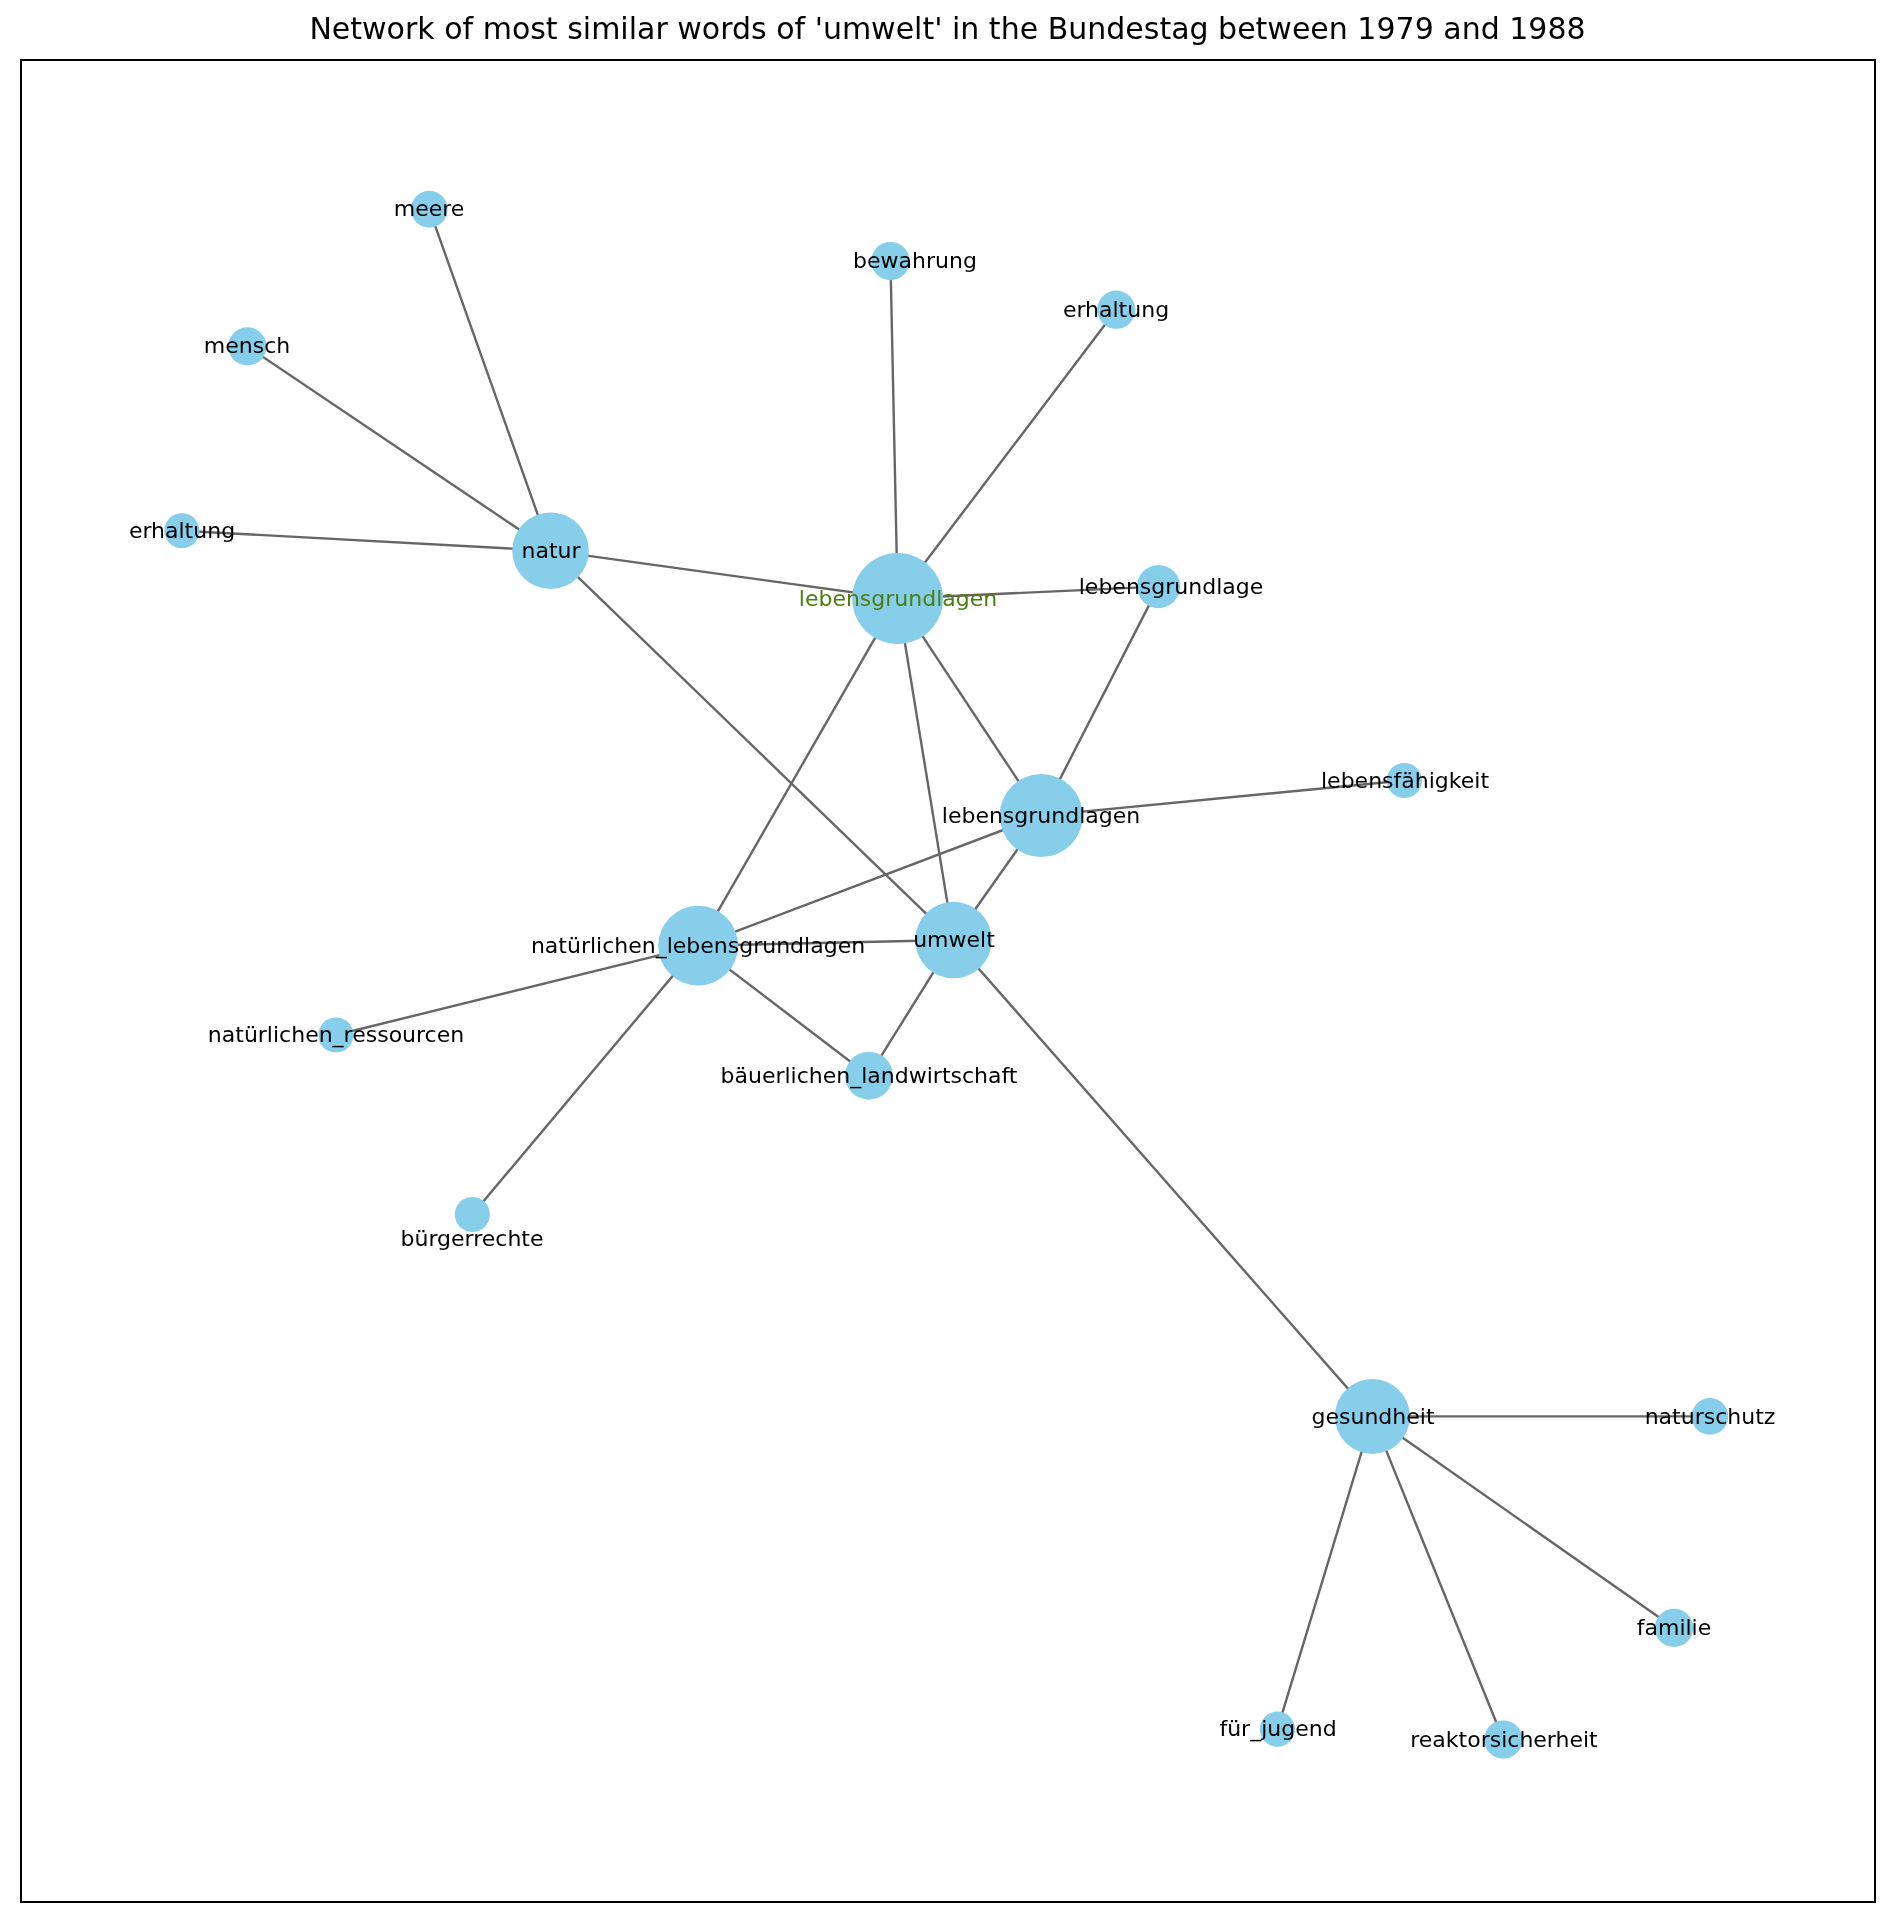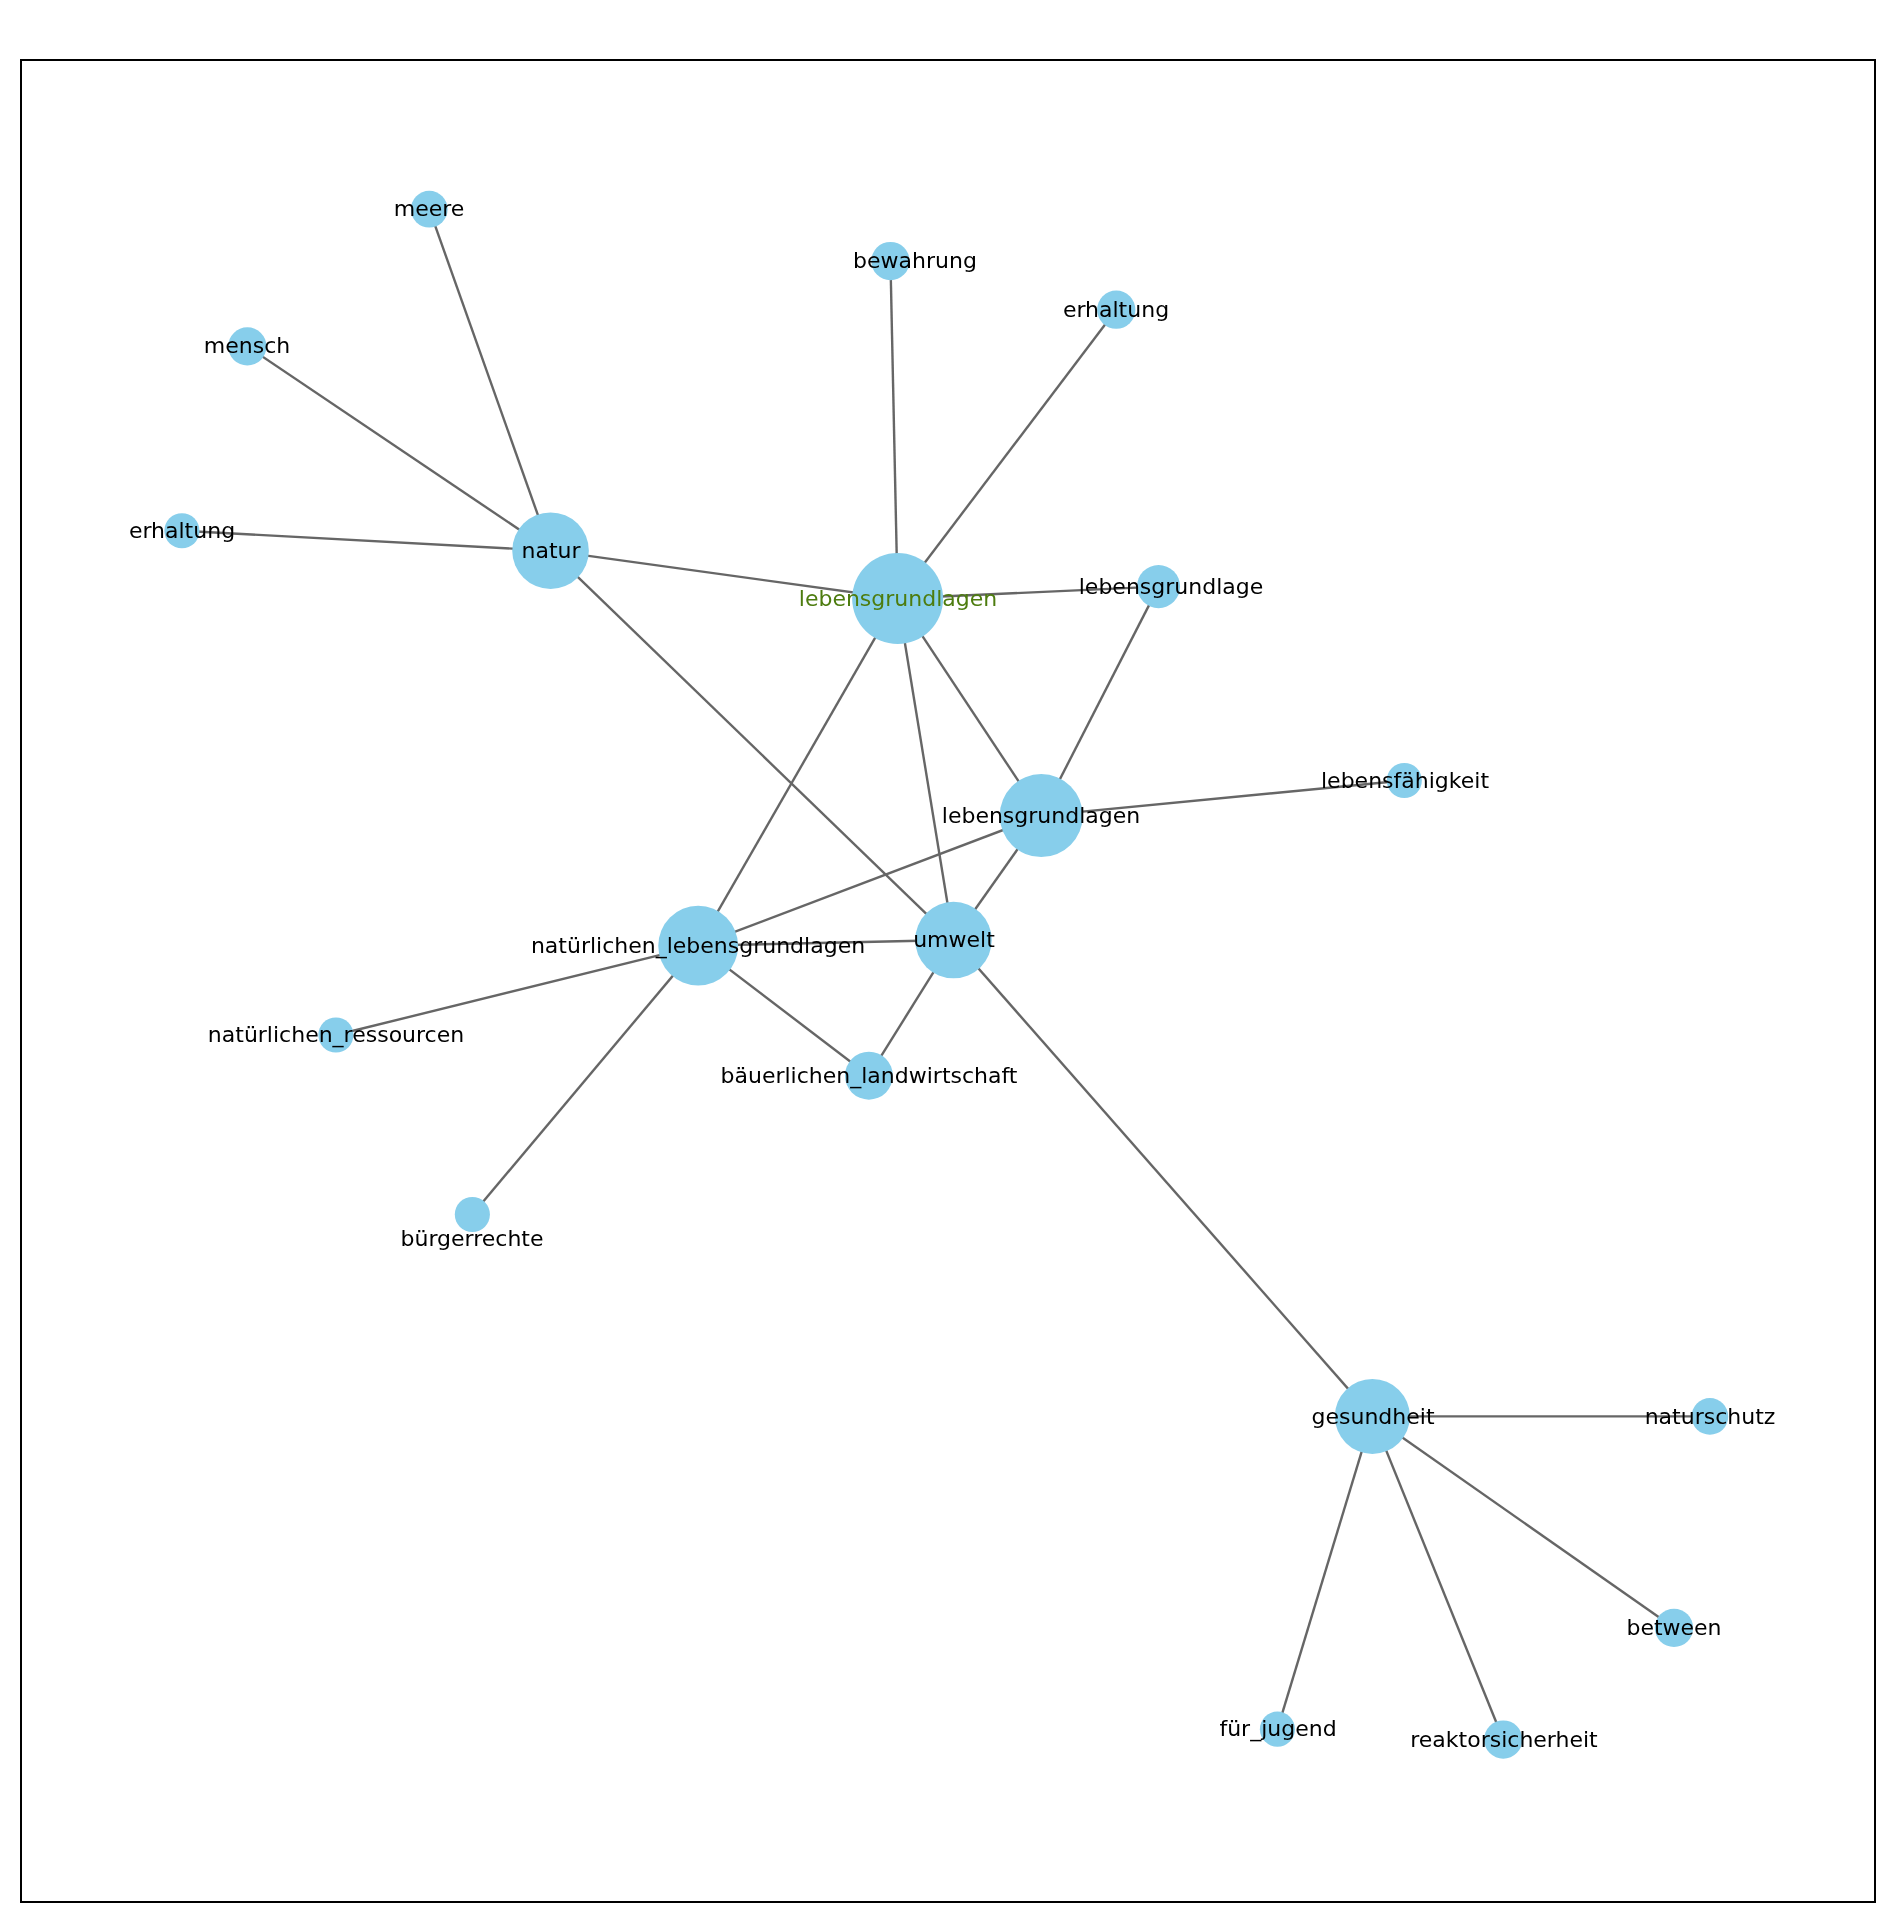--- a/index.html
+++ b/index.html
@@ -52,20 +52,21 @@
     transform: translate(-50%, -50%);
     pointer-events: none;
     line-height: 1;
   }
 </style>
 </head>
 <body>
 
 <div id="page">
 
+  <div id="chart-title">Network of most similar words of 'umwelt' in the Bundestag between 1979 and 1988</div>
 
   <div id="plot-frame"></div>
 
   <svg id="graph-svg" viewBox="0 0 2375 2411" xmlns="http://www.w3.org/2000/svg">
     <g id="edge-layer">
         <line x1="538" y1="262" x2="690" y2="690" stroke="#666666" stroke-width="3"></line>
         <line x1="310" y1="434" x2="690" y2="690" stroke="#666666" stroke-width="3"></line>
         <line x1="228" y1="665" x2="690" y2="690" stroke="#666666" stroke-width="3"></line>
         <line x1="690" y1="690" x2="1125" y2="750" stroke="#666666" stroke-width="3"></line>
         <line x1="690" y1="690" x2="1195" y2="1178" stroke="#666666" stroke-width="3"></line>
@@ -125,19 +126,19 @@
       <div class="node-label" style="left: 1159px; top: 587px; color: rgb(0, 0, 0); margin-left: 12px;">lebensgrundlage</div>
       <div class="node-label" style="left: 1405px; top: 781px; color: rgb(0, 0, 0);">lebensfähigkeit</div>
       <div class="node-label" style="left: 1041px; top: 816px; color: rgb(0, 0, 0);">lebensgrundlagen</div>
       <div class="node-label" style="left: 698px; top: 946px; color: #000000;">natürlichen_lebensgrundlagen</div>
       <div class="node-label" style="left: 954px; top: 940px; color: rgb(0, 0, 0);">umwelt</div>
       <div class="node-label" style="left: 336px; top: 1035px; color: rgb(0, 0, 0);">natürlichen_ressourcen</div>
       <div class="node-label" style="left: 869px; top: 1076px; color: rgb(0, 0, 0);">bäuerlichen_landwirtschaft</div>
       <div class="node-label" style="left: 472px; top: 1215px; color: rgb(0, 0, 0); margin-top: 24px;">bürgerrechte</div>
       <div class="node-label" style="left: 1373px; top: 1417px; color: rgb(0, 0, 0);">gesundheit</div>
       <div class="node-label" style="left: 1710px; top: 1417px; color: rgb(0, 0, 0);">naturschutz</div>
-      <div class="node-label" style="left: 1674px; top: 1628px; color: rgb(0, 0, 0);">between</div>
+      <div class="node-label" style="left: 1674px; top: 1628px; color: rgb(0, 0, 0);">familie</div>
       <div class="node-label" style="left: 1278px; top: 1729px; color: rgb(0, 0, 0);">für_jugend</div>
       <div class="node-label" style="left: 1504px; top: 1740px; color: rgb(0, 0, 0);">reaktorsicherheit</div>
     </div>
 
 </div>
 
 
 </body></html>

